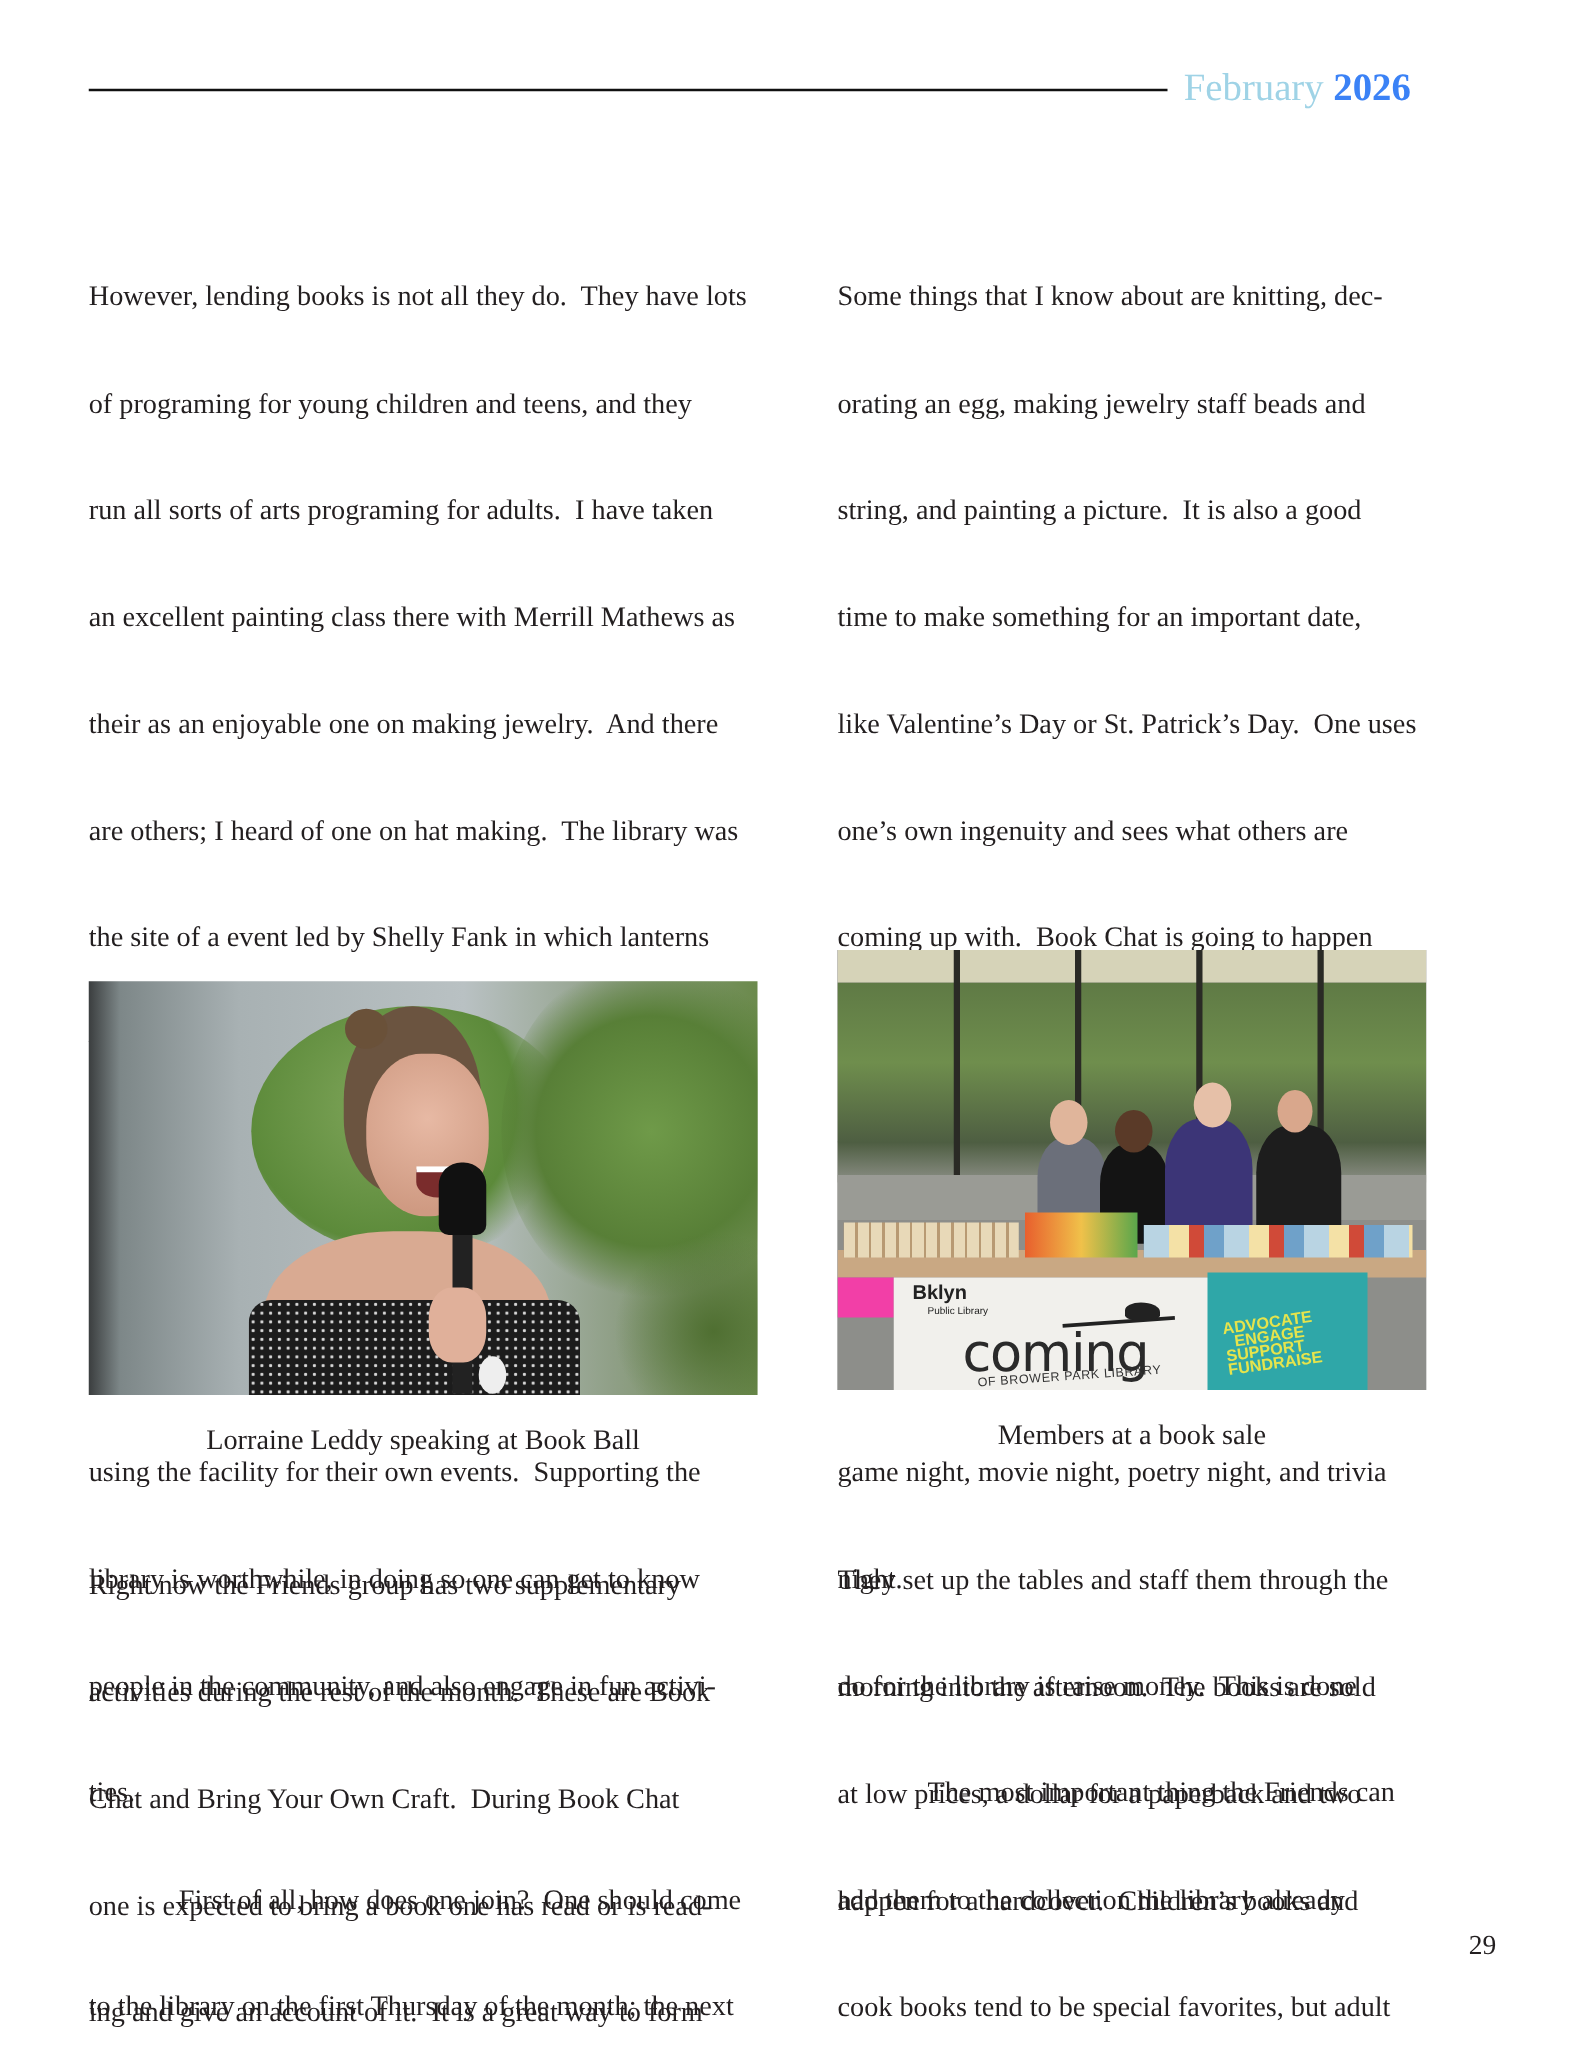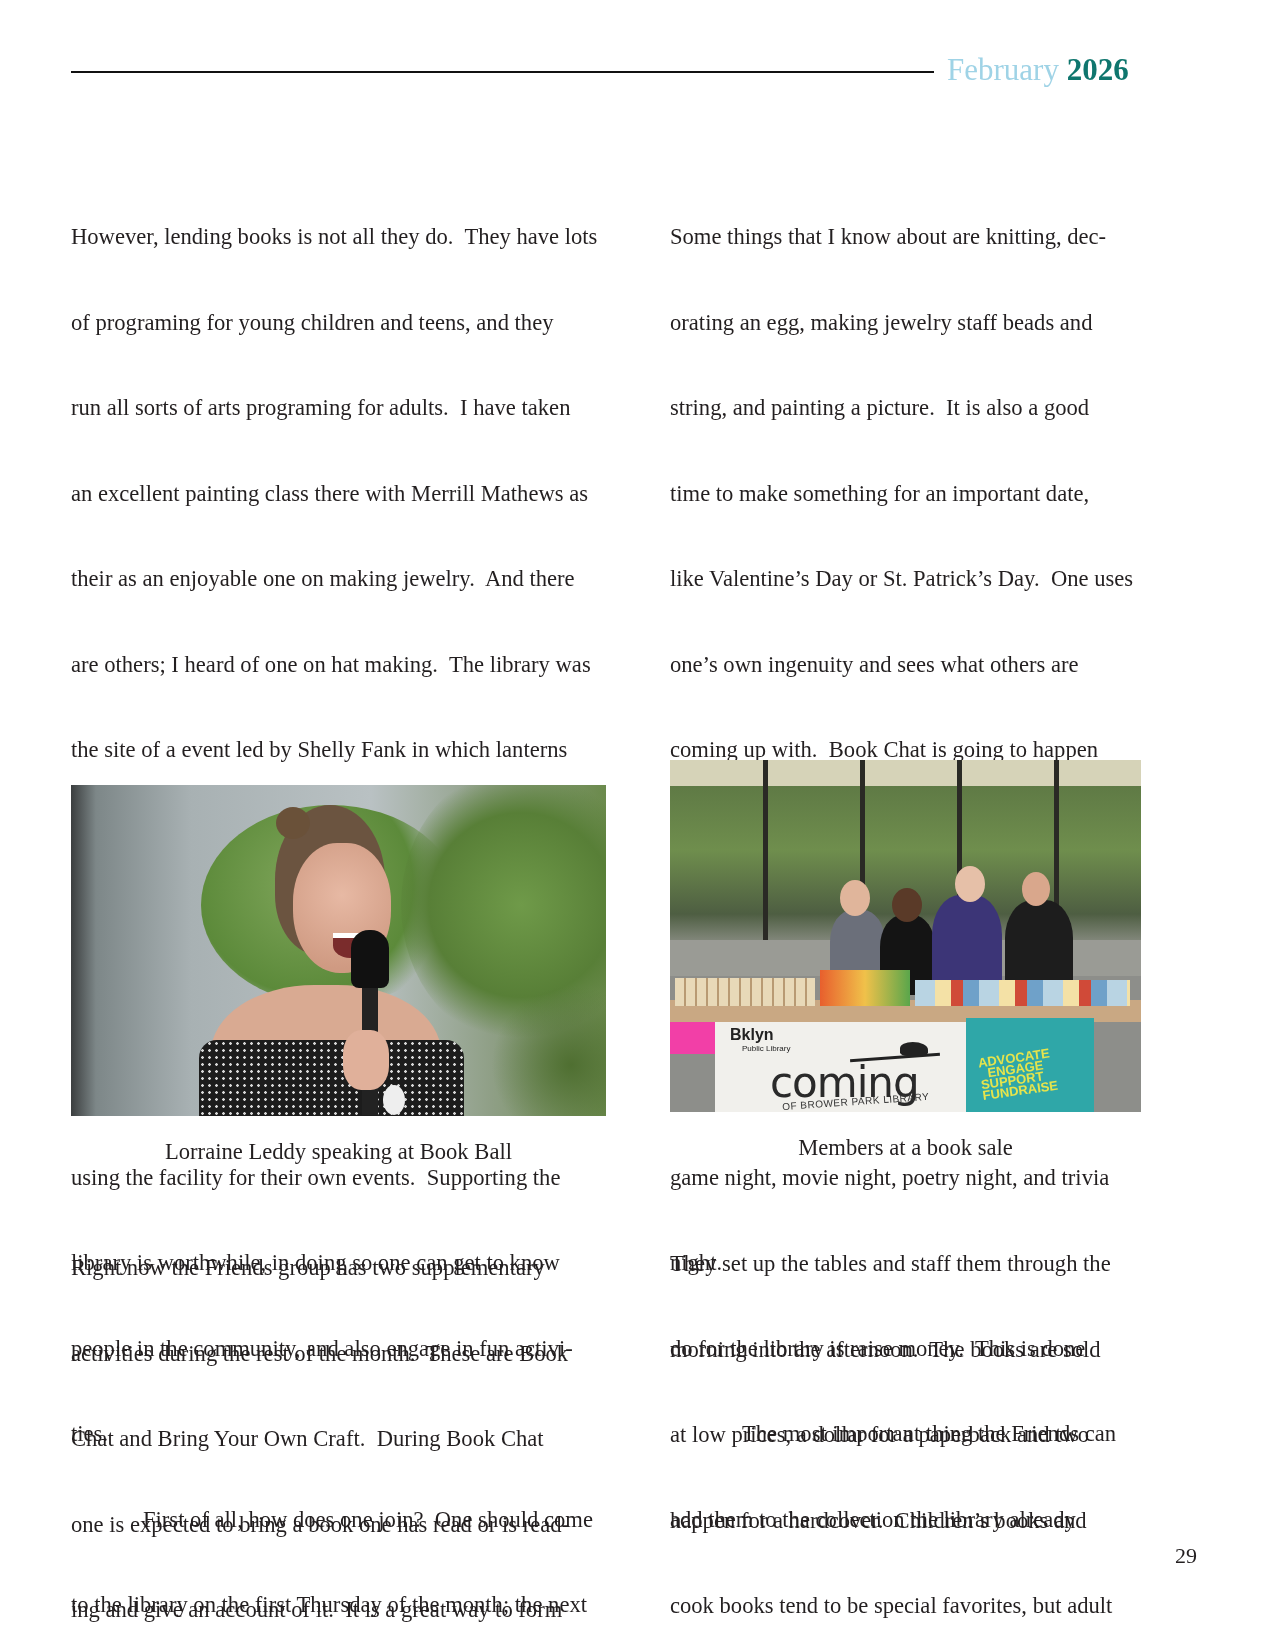--- a/index.html
+++ b/index.html
@@ -8,21 +8,21 @@
     font-family: "Liberation Serif", "DejaVu Serif", serif;
     color: #231f20;
   }
   .header-rule {
     position: absolute; left: 71px; top: 71px; width: 863px; height: 2px; background: #111;
   }
   .header-date {
     position: absolute; left: 947px; top: 52px;
     font-family: "Liberation Serif", serif; font-size: 31px; color: #9fd3e6; white-space: nowrap;
   }
-  .header-date b { font-weight: bold; color: #0f766e; }
+  .header-date b { font-weight: bold; color: #3b82f6; }
   .col {
     position: absolute; font-size: 22.6px; line-height: 28.5px; white-space: pre;
   }
   .col .line { display: block; height: 28.5px; }
   .col .indent { padding-left: 72px; }
   .photo { position: absolute; overflow: hidden; }
   .caption {
     position: absolute; font-size: 22.6px; text-align: center; white-space: nowrap;
   }
   .page-number { position: absolute; left: 1147px; top: 1543px; font-size: 22px; margin-left: 28px; }

